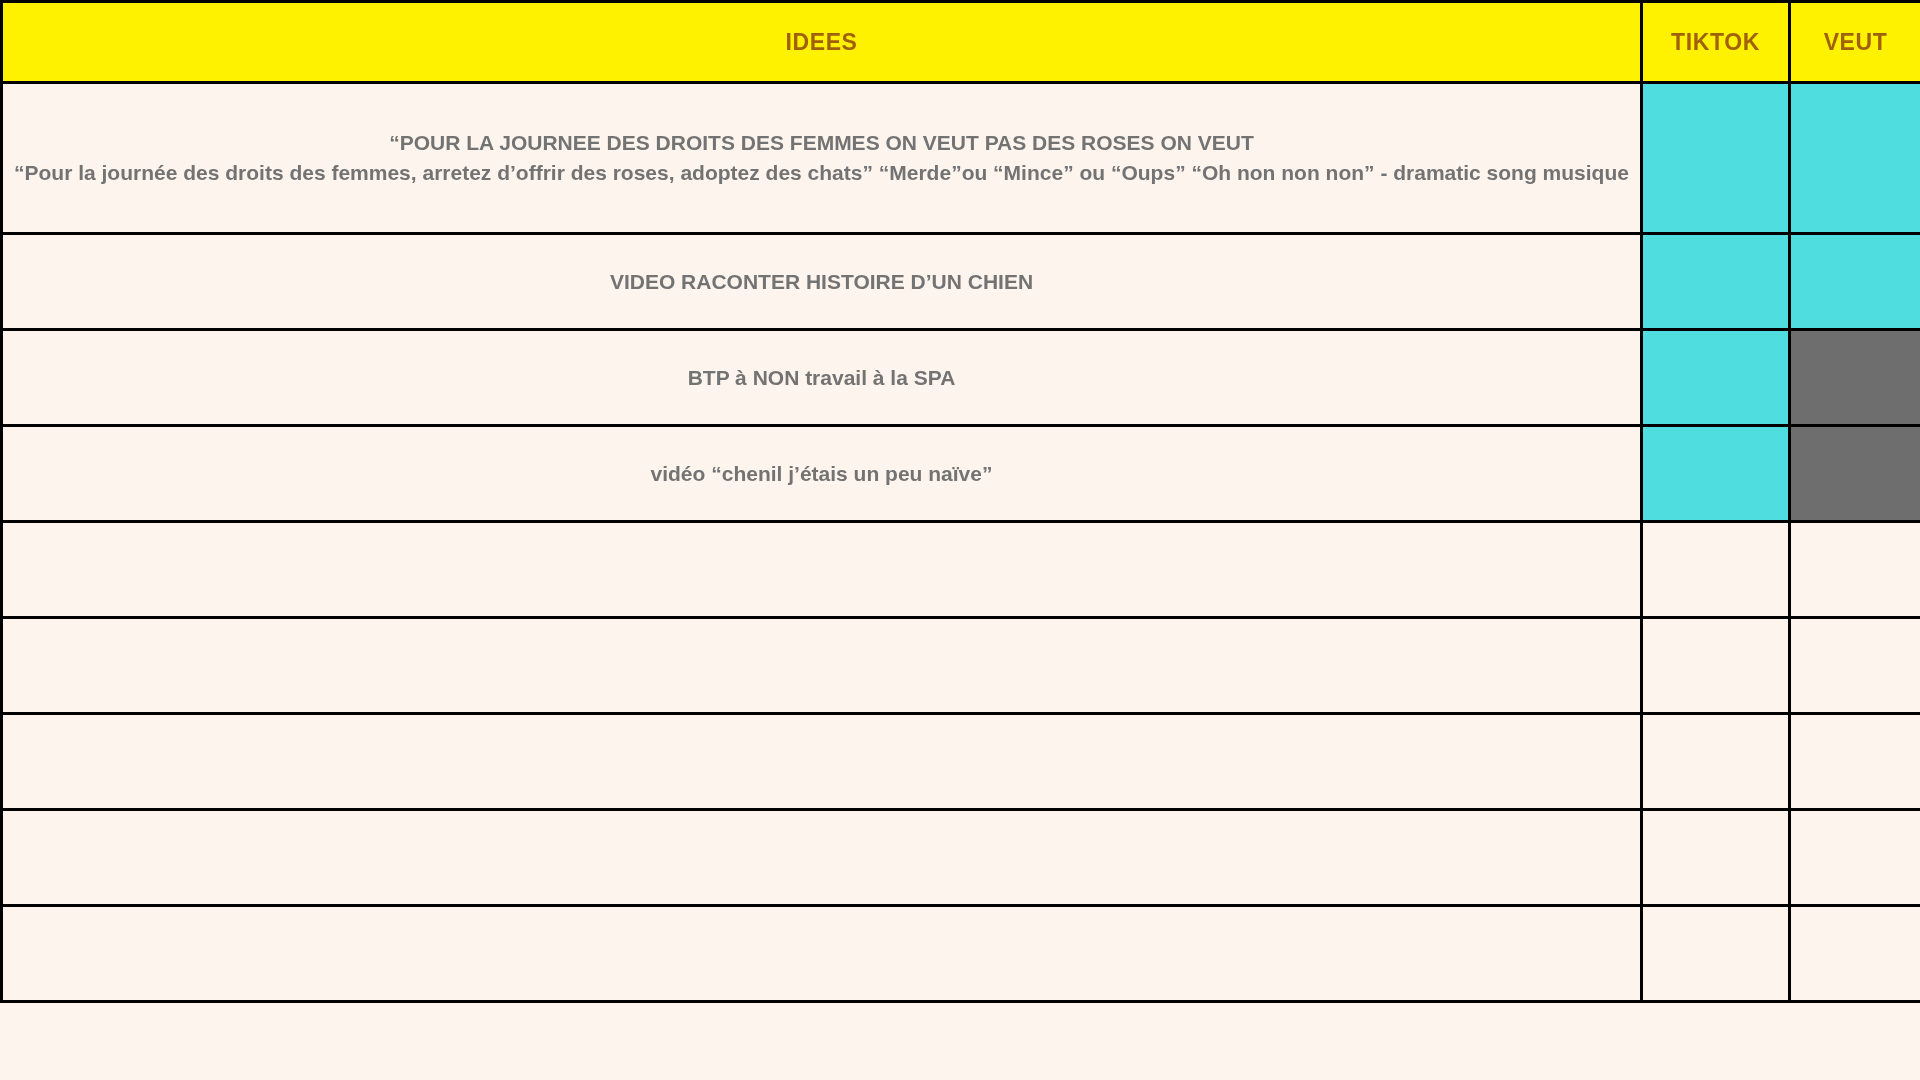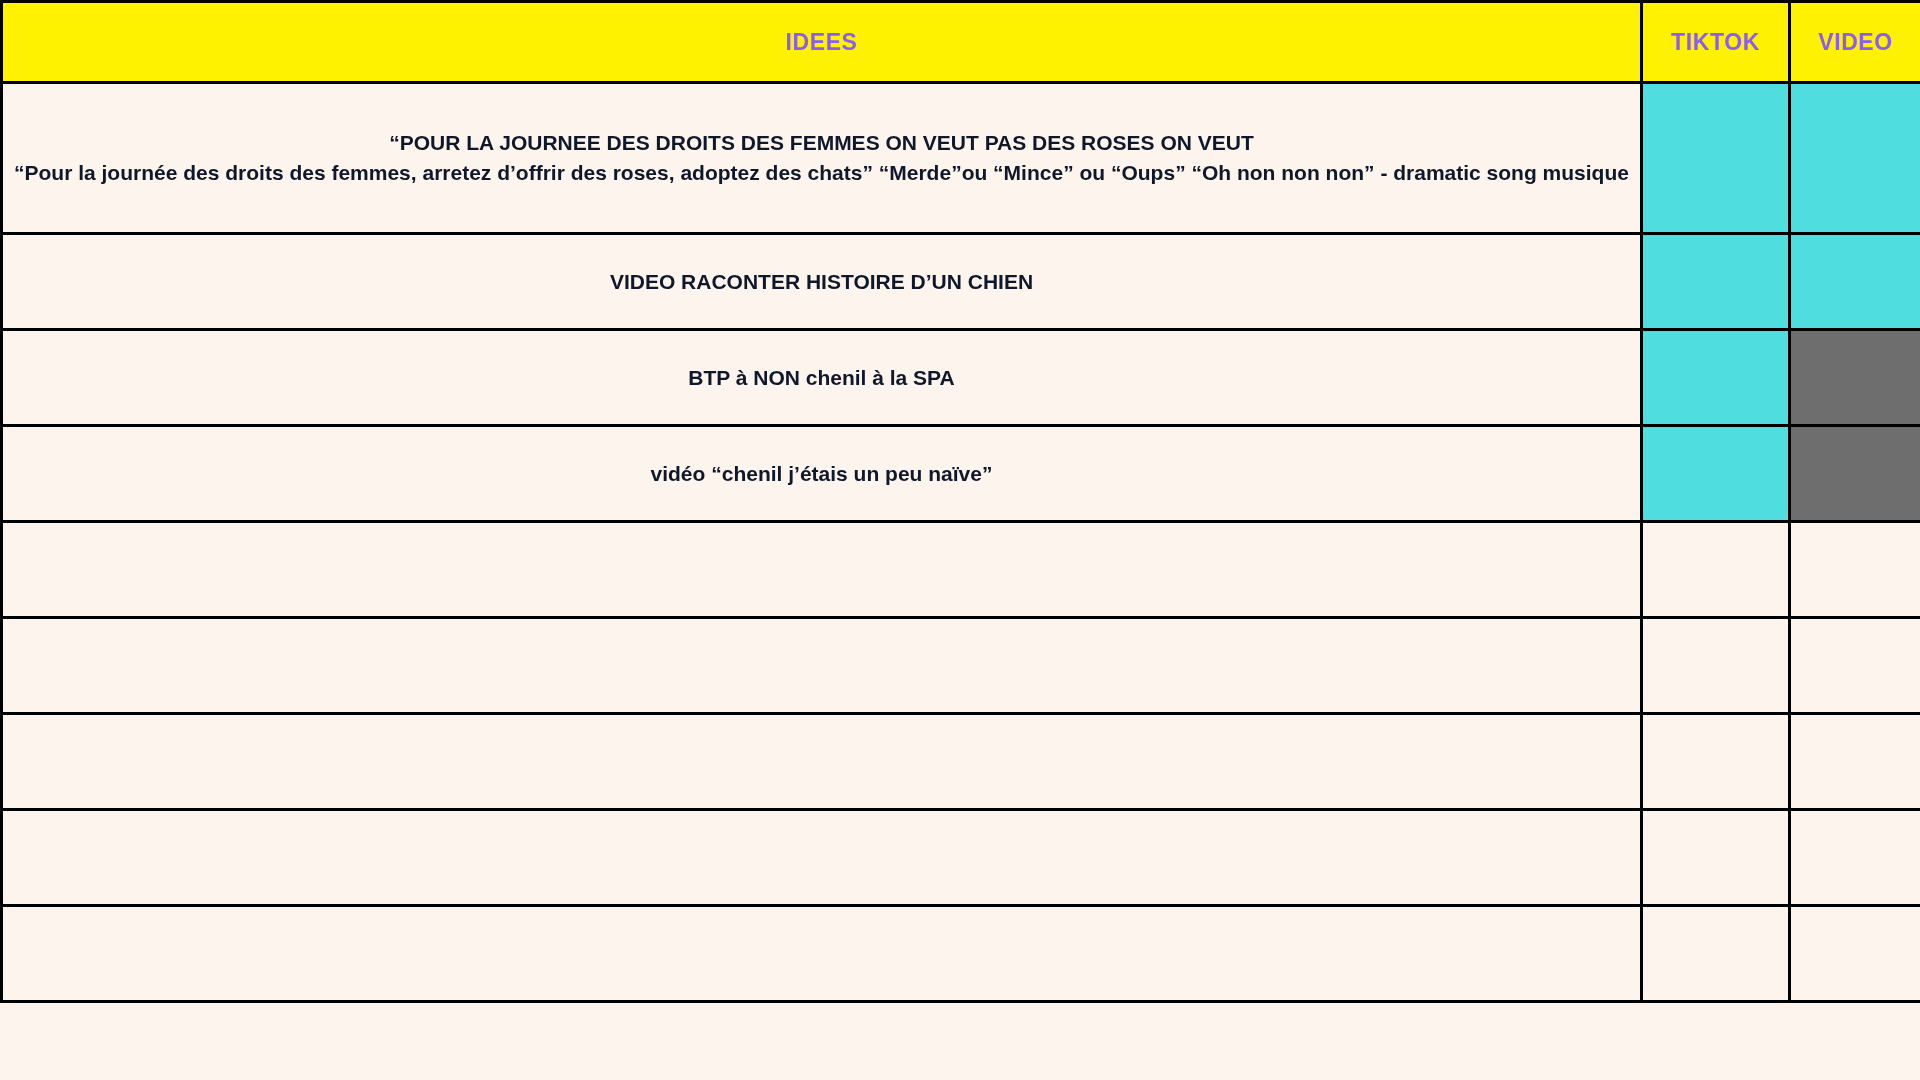--- a/index.html
+++ b/index.html
@@ -37,34 +37,34 @@
   col.col-meta { width: 132px; }
 
   th.header-cell {
     background: #fff200;
     height: 78px;
     text-align: center;
     vertical-align: middle;
     font-size: 22px;
     font-weight: bold;
     letter-spacing: 0.6px;
-    color: #8b5cf6;
+    color: #a16207;
   }
   th.header-ideas { font-size: 23px; }
   th.header-platform { font-size: 23px; }
 
   td.idea-cell {
     background: #fdf4ee;
     text-align: center;
     vertical-align: middle;
     font-size: 21px;
     font-weight: bold;
     line-height: 1.42;
     padding: 10px 24px;
-    color: #0f172a;
+    color: #737373;
   }
   td.idea-cell .idea-line { display: block; }
 
   td.status-cell {
     background: #fdf4ee;
     vertical-align: middle;
   }
   td.status-cell.on { background: #4fdde0; }
   td.status-cell.off { background: #6e6e6e; }
   td.status-cell.empty { background: #fdf4ee; }
@@ -83,42 +83,42 @@
   <table class="ideas-table">
     <colgroup>
       <col class="col-ideas">
       <col class="col-tiktok">
       <col class="col-meta">
     </colgroup>
     <thead>
       <tr>
         <th class="header-cell header-ideas">IDEES</th>
         <th class="header-cell header-platform">TIKTOK</th>
-        <th class="header-cell header-platform">VIDEO</th>
+        <th class="header-cell header-platform">VEUT</th>
       </tr>
     </thead>
     <tbody>
       <tr class="row-1">
         <td class="idea-cell">
           <span class="idea-line">“POUR LA JOURNEE DES DROITS DES FEMMES ON VEUT PAS DES ROSES ON VEUT</span>
           <span class="idea-line">“Pour la journée des droits des femmes, arretez d’offrir des roses, adoptez des chats” “Merde”ou “Mince” ou “Oups” “Oh non non non” - dramatic song musique</span>
         </td>
         <td class="status-cell on"></td>
         <td class="status-cell on"></td>
       </tr>
       <tr class="row-2">
         <td class="idea-cell">
           <span class="idea-line">VIDEO RACONTER HISTOIRE D’UN CHIEN</span>
         </td>
         <td class="status-cell on"></td>
         <td class="status-cell on"></td>
       </tr>
       <tr class="row-3">
         <td class="idea-cell">
-          <span class="idea-line">BTP à NON chenil à la SPA</span>
+          <span class="idea-line">BTP à NON travail à la SPA</span>
         </td>
         <td class="status-cell on"></td>
         <td class="status-cell off"></td>
       </tr>
       <tr class="row-5">
         <td class="idea-cell">
           <span class="idea-line">vidéo “chenil j’étais un peu naïve”</span>
         </td>
         <td class="status-cell on"></td>
         <td class="status-cell off"></td>

